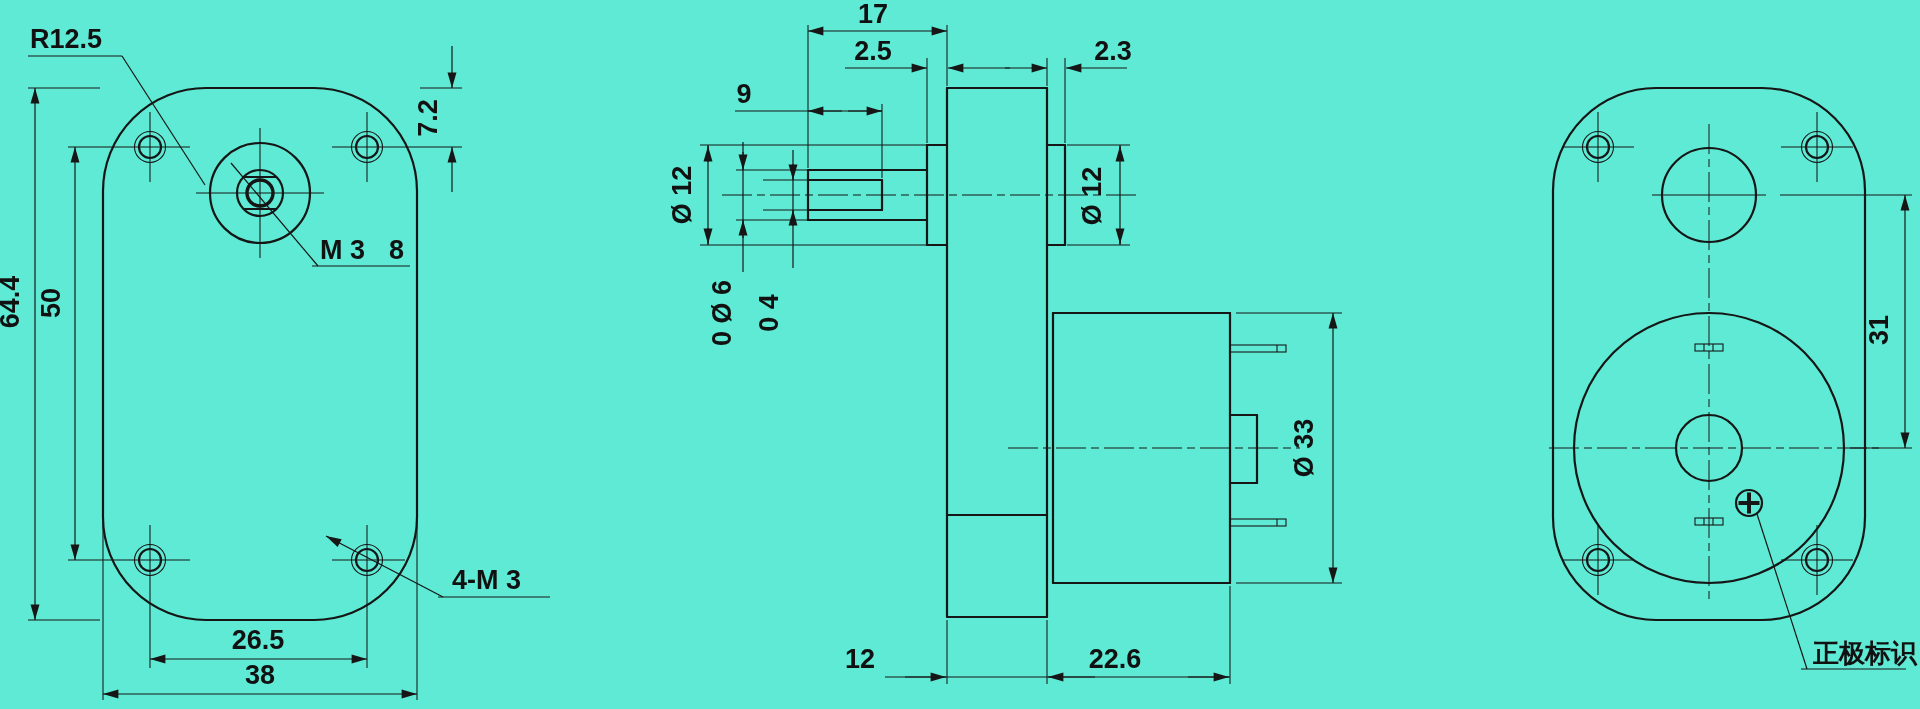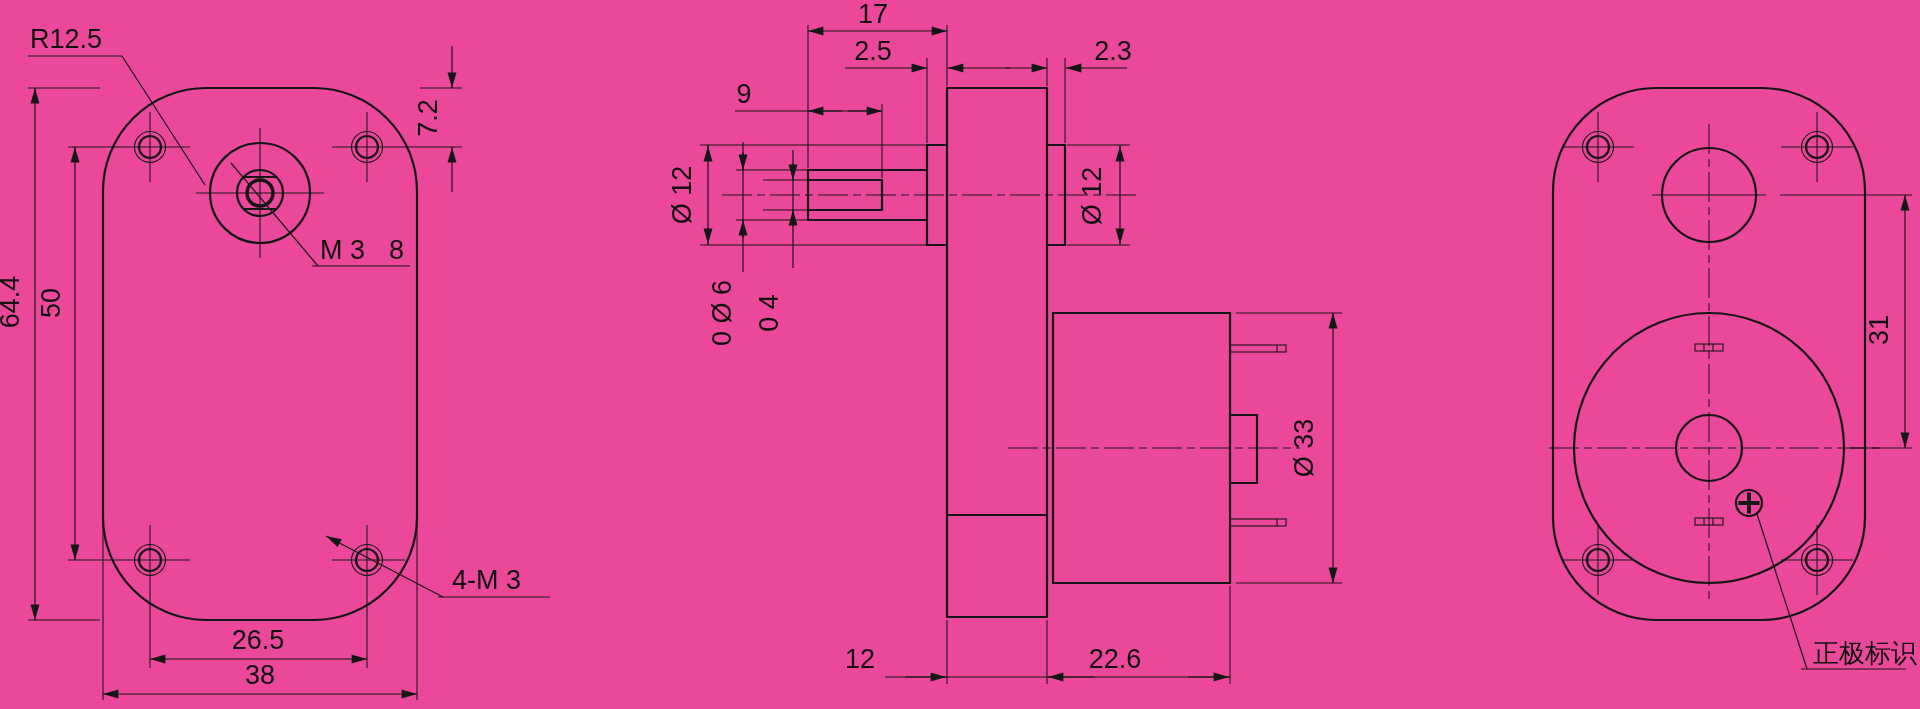--- a/index.html
+++ b/index.html
@@ -1,17 +1,17 @@
 <!DOCTYPE html>
 <html><head>
 <meta charset="utf-8">
 <style>
   html,body{margin:0;padding:0;background:#ffffff;}
-  .stage{position:relative;width:1920px;height:709px;background:#ec4899;overflow:hidden;
-         font-family:"Liberation Sans",sans-serif;}
+  .stage{position:relative;width:1920px;height:709px;background:#5eead4;overflow:hidden;
+         font-family:"Liberation Sans",sans-serif;font-weight:bold;}
   svg{display:block}
   .obj{stroke:#161616;stroke-width:2.2;fill:none;stroke-linecap:round;}
   .obj3{stroke:#161616;stroke-width:3.4;fill:none;}
   .thr{stroke:#161616;stroke-width:1.1;fill:none;}
   .dim{stroke:#161616;stroke-width:1.2;fill:none;}
   .ext{stroke:#161616;stroke-width:1.05;fill:none;}
   .cl{stroke:#161616;stroke-width:1;fill:none;stroke-dasharray:30 5 8 5;}
   .t{font-family:"Liberation Sans",sans-serif;font-size:27px;fill:#111;}
   .tc{font-family:"Liberation Sans",sans-serif;font-size:26px;fill:#111;}
 </style>

